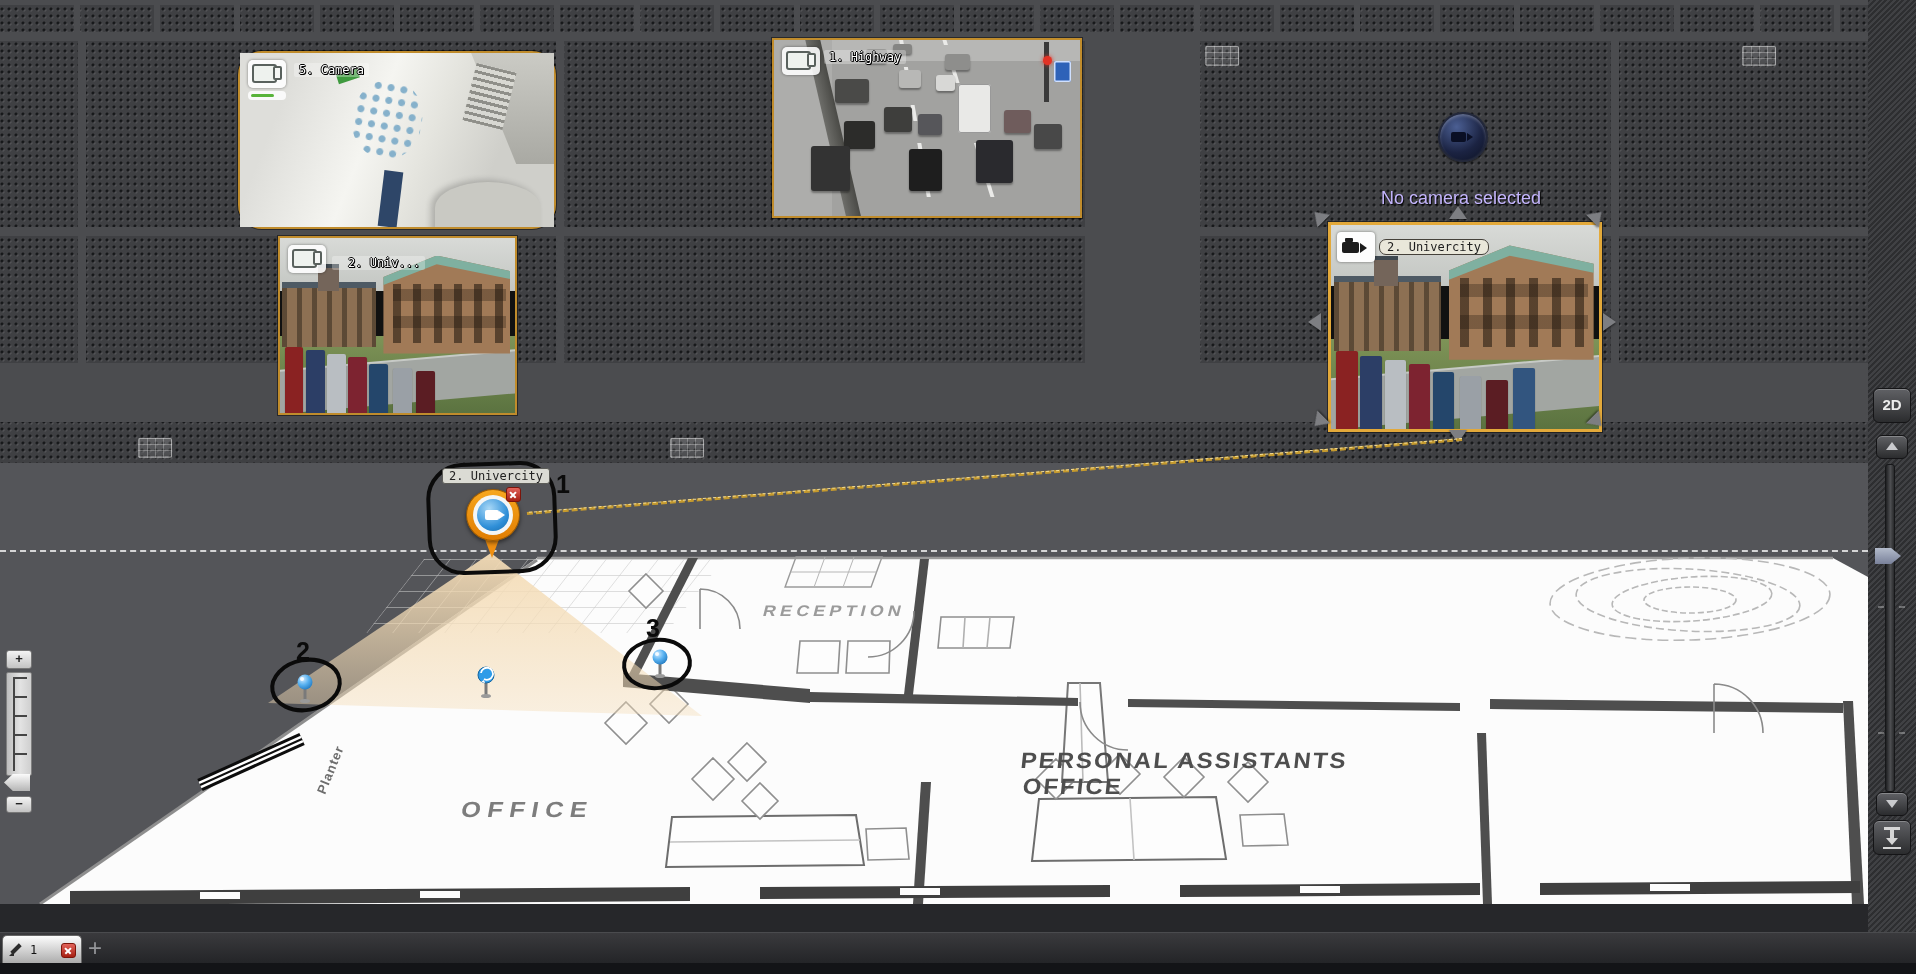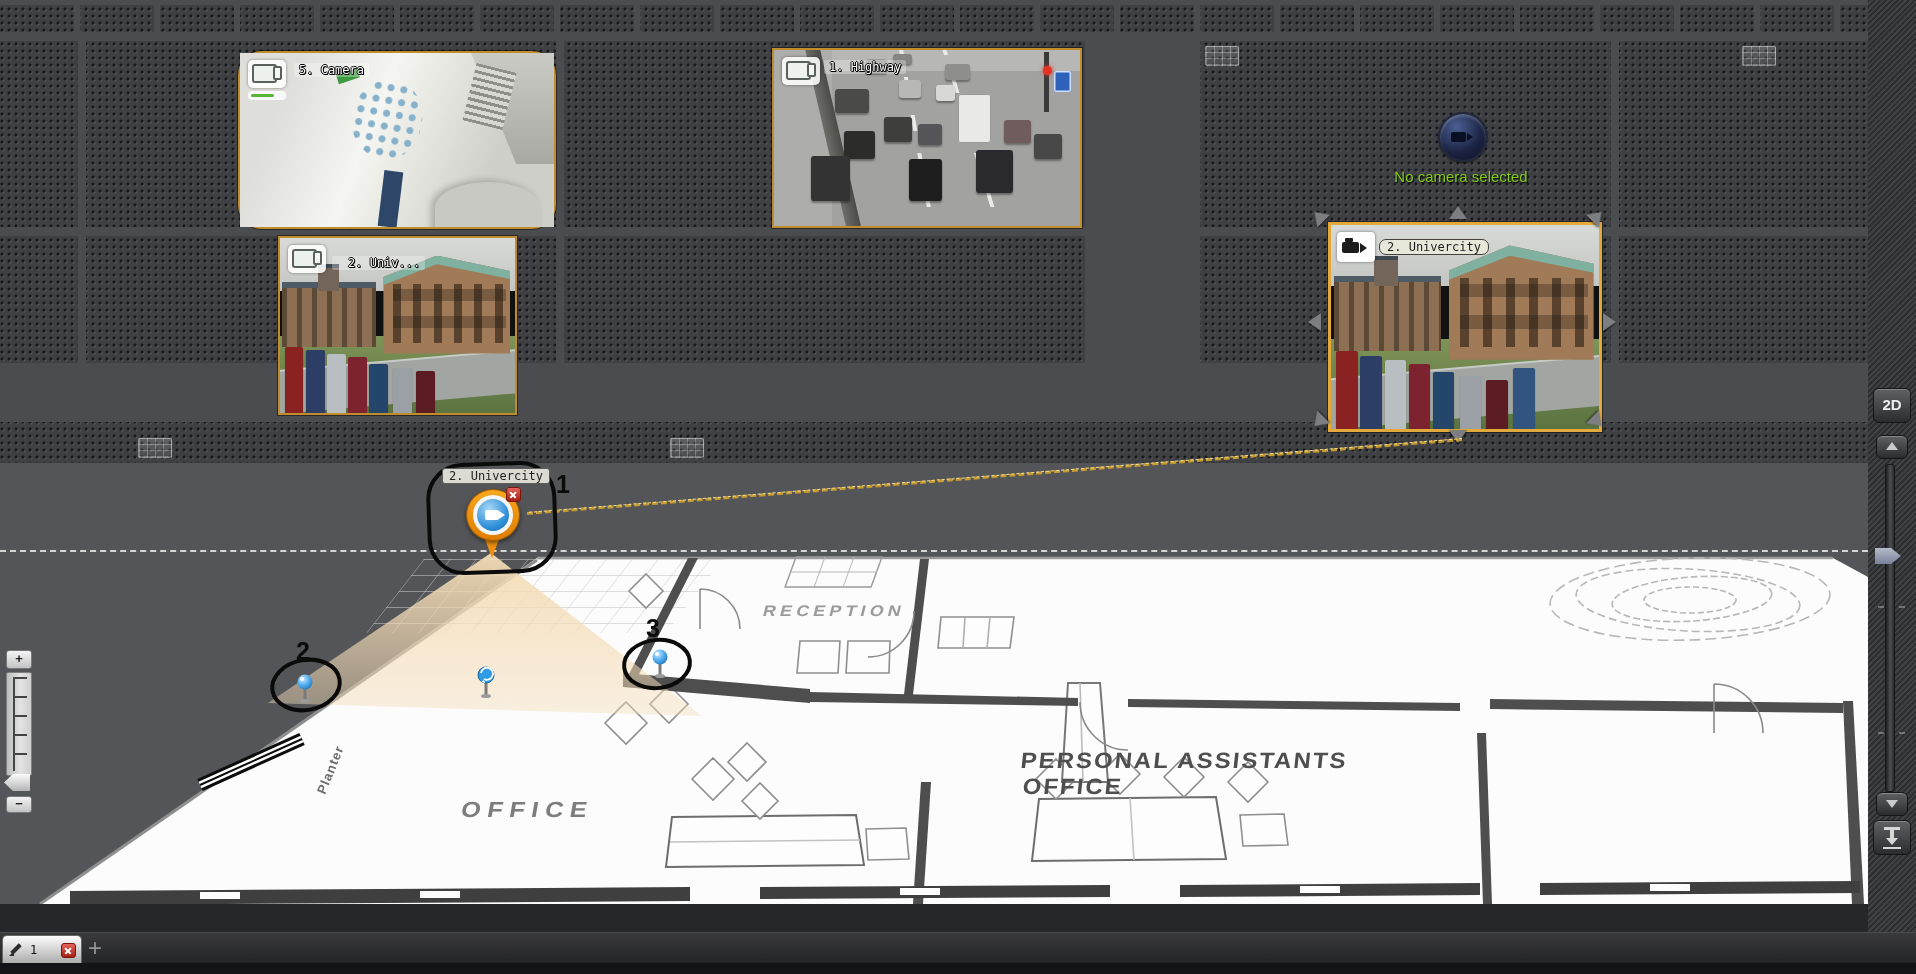--- a/index.html
+++ b/index.html
@@ -88,21 +88,21 @@
   .h-reddot{right:9.2%;top:9%;width:9px;height:9px;border-radius:50%;background:#e33326;box-shadow:0 0 4px #e33326;}
   .h-sign{right:3%;top:12%;width:5.5%;height:12%;background:#2e62b8;border-radius:2px;box-shadow:inset 0 0 0 1.5px #cfe0ff;}
   .hcar{position:absolute;border-radius:3px;box-shadow:0 2px 2px rgba(0,0,0,.35);}
 
   
   .nocam-circle{width:46px;height:46px;border-radius:50%;border:2px solid #23283a;
     background:radial-gradient(circle at 36% 28%, #4b5f93, #1b2342 58%, #0c1122);
     box-shadow:inset 0 2px 3px rgba(255,255,255,.25), 0 1px 2px rgba(0,0,0,.6);}
   .nocam-body{position:absolute;left:11px;top:18px;width:15px;height:10px;background:#0a0f24;border-radius:2px;}
   .nocam-lens{position:absolute;left:27px;top:19px;width:0;height:0;border-top:4px solid transparent;border-bottom:4px solid transparent;border-left:6px solid #0a0f24;}
-  .nocam-text{font-size:15px;color:#84cc16;text-shadow:1px 1px 1px #000;text-align:center;}
+  .nocam-text{font-size:18px;color:#c4b5fd;text-shadow:1px 1px 1px #000;text-align:center;margin-top:20px;}
 
   
   .ann-ring{border:4px solid #0b0b0b;border-radius:36px;}
   .ann-num{font-weight:bold;color:#0b0b0b;font-size:25px;font-family:"Liberation Sans",sans-serif;}
   .marker-label{font:12px "DejaVu Sans Mono",monospace;color:#222;background:#dbdbd4;border:1px solid #5c5c58;border-radius:3px;padding:0 6px;white-space:nowrap;}
   .balloon-o{width:52px;height:50px;border-radius:50%;background:linear-gradient(#f7a71f,#e07d02);border:1px solid #9c5a00;box-shadow:0 2px 4px rgba(0,0,0,.5);}
   .balloon-w{position:absolute;left:6px;top:5px;width:40px;height:40px;border-radius:50%;background:#f4f6f6;}
   .balloon-b{position:absolute;left:10px;top:9px;width:32px;height:32px;border-radius:50%;background:radial-gradient(circle at 38% 30%, #a8d8f7, #2f8fd8 62%, #176aa8);}
   .balloon-cam-body{position:absolute;left:8px;top:11px;width:14px;height:10px;background:#fff;border-radius:2px;}
   .balloon-cam-lens{position:absolute;left:22px;top:12px;width:0;height:0;border-top:4px solid transparent;border-bottom:4px solid transparent;border-left:6px solid #fff;}
@@ -183,21 +183,21 @@
     <div class="tile-icon">
         <div class="scr"></div>
         <div class="cam-side"></div>
       </div>
     <div class="tile-meter">
         <div class="bar"></div>
       </div>
     <div class="tile-label" style="left:54px;top:10px;">5. Camera</div>
   </div>
 
-  <div class="tile" style="left:772px;top:48px;width:306px;height:176px;">
+  <div class="tile" style="left:772px;top:38px;width:306px;height:176px;">
     <div class="cam-img">
       <div class="scene">
         <div class="sp h-bg"></div>
         <div class="sp h-left"></div>
         <div class="sp h-rail"></div>
         <div class="sp h-lane" style="left:46%;transform:skewX(10deg);"></div>
         <div class="sp h-lane" style="left:64%;transform:skewX(17deg);"></div>
         <div class="sp h-light"></div>
         <div class="sp h-reddot"></div>
         <div class="sp h-sign"></div>

